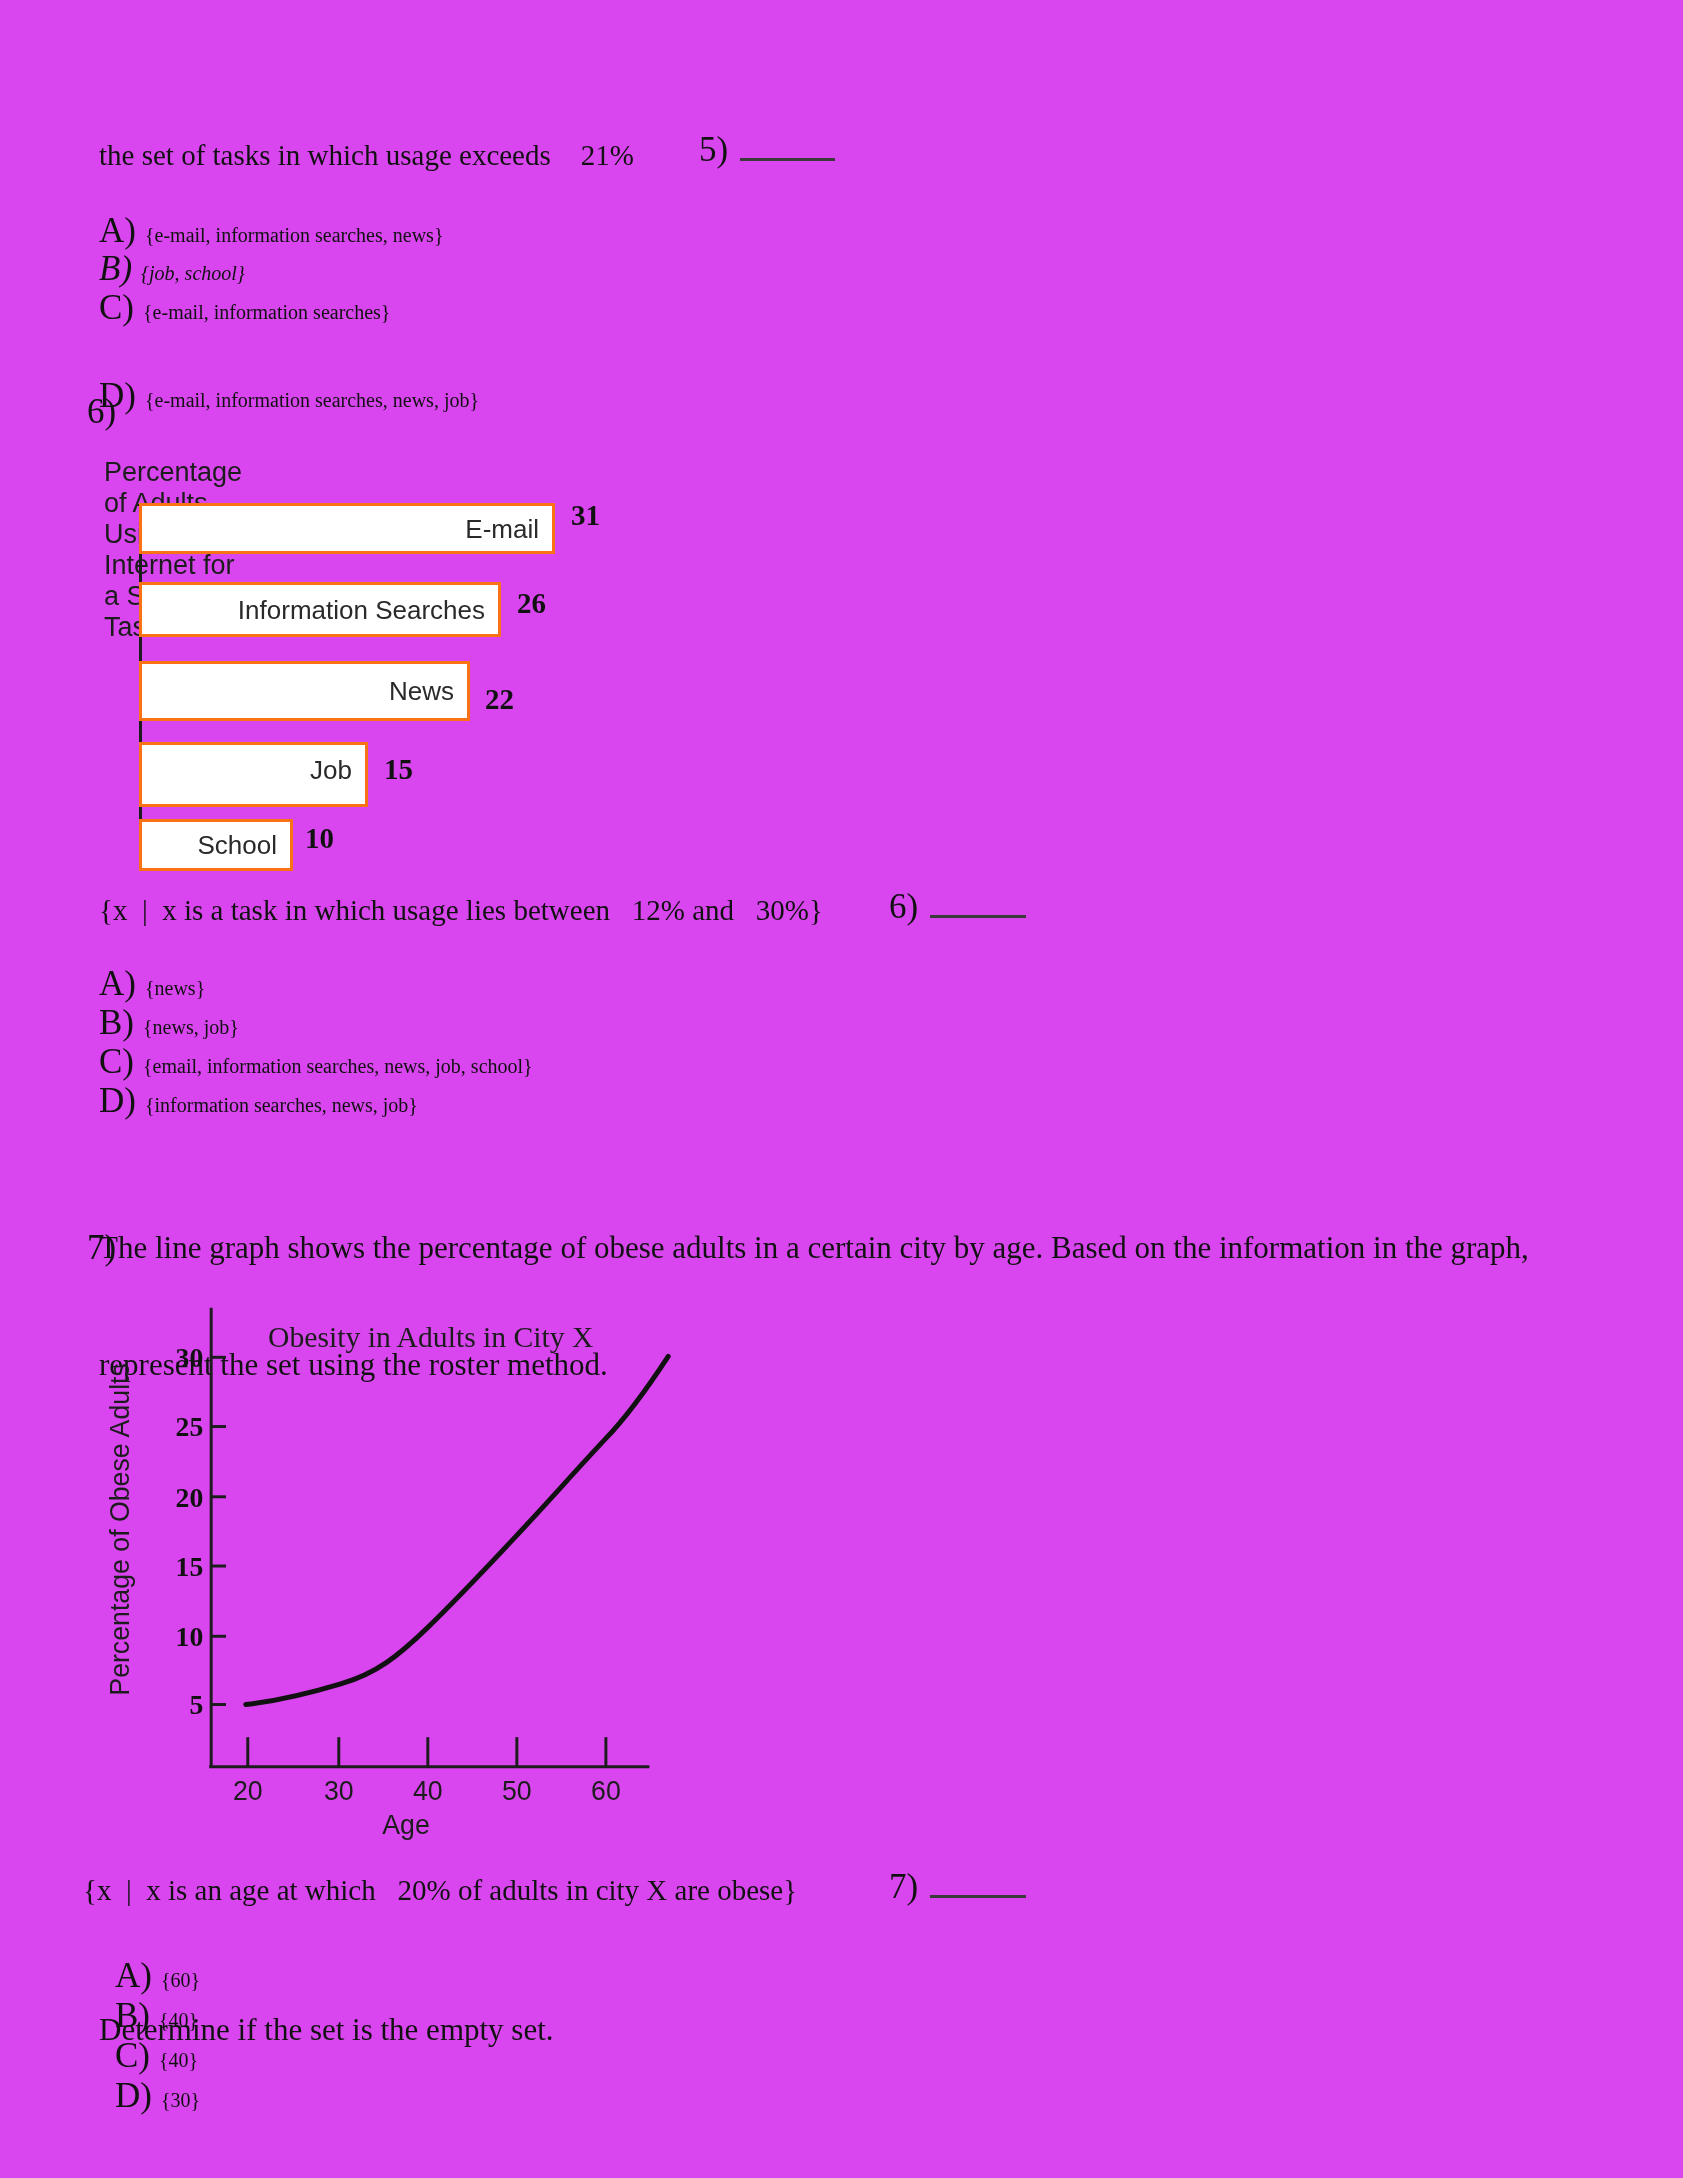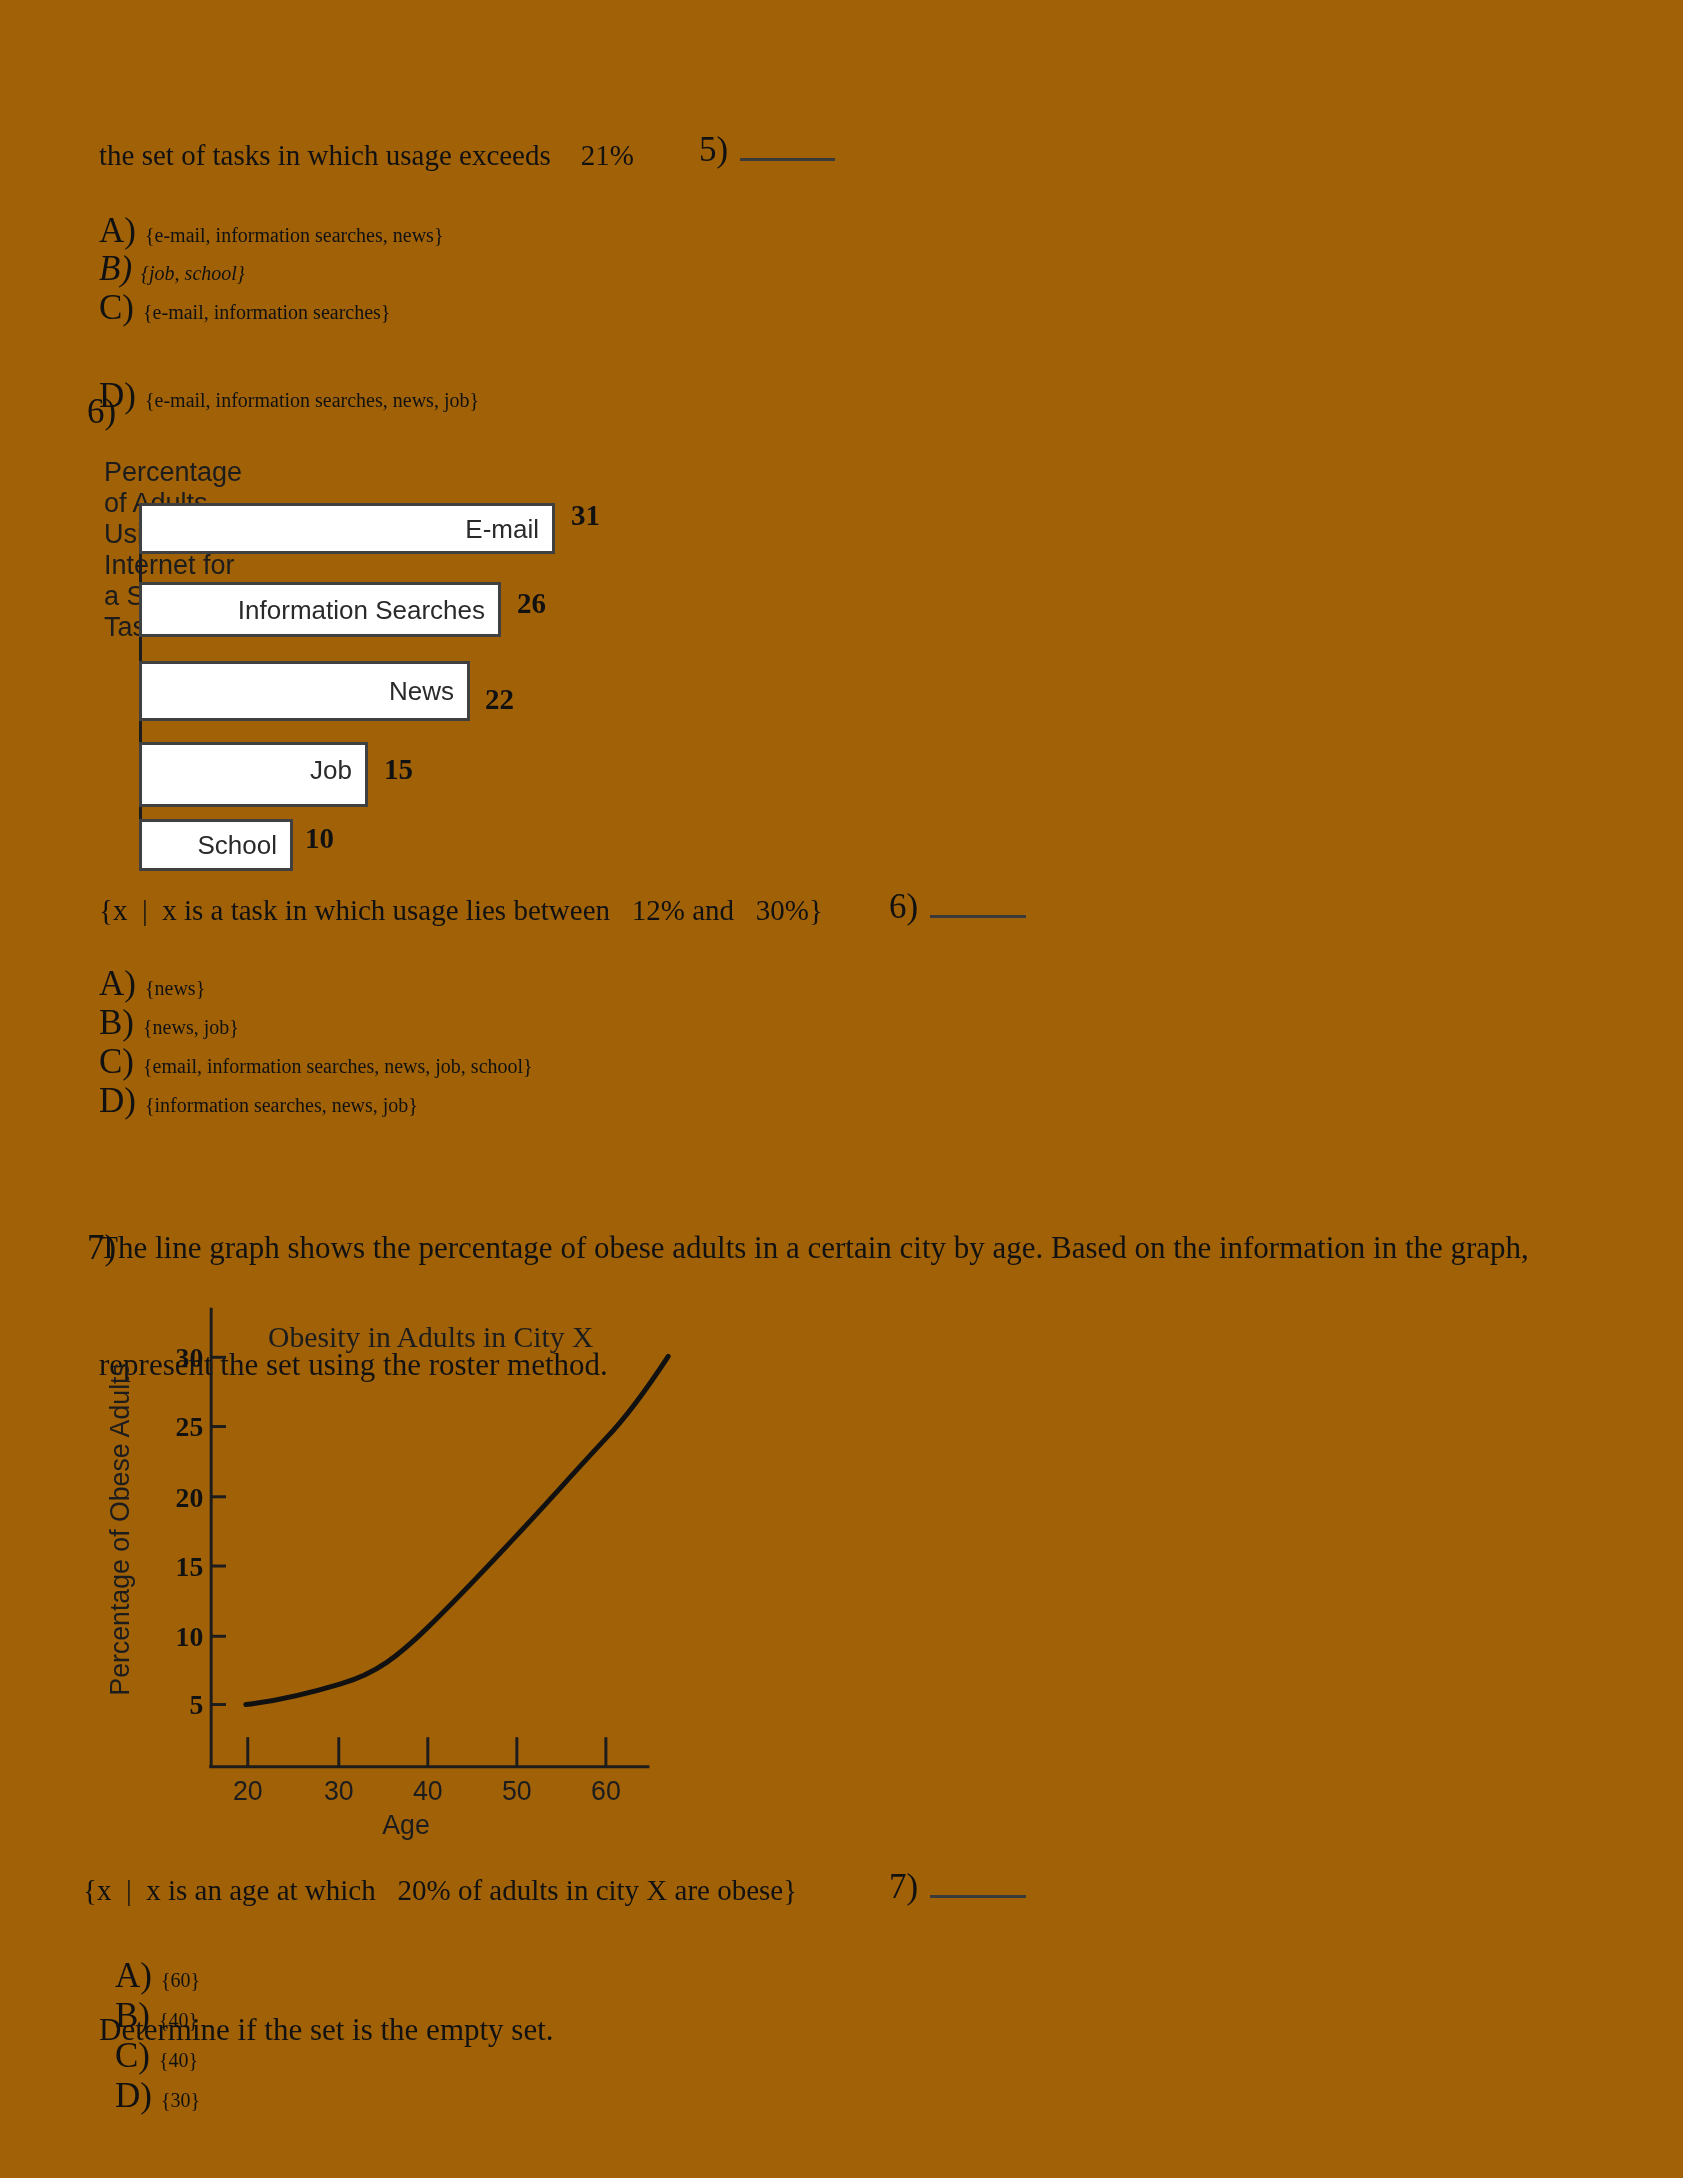--- a/index.html
+++ b/index.html
@@ -1,31 +1,31 @@
 <!DOCTYPE html>
 <html><head>
 <meta charset="utf-8">
 <style>
   html,body{margin:0;padding:0;background:#ffffff;}
-  .page{position:relative;width:1683px;height:2178px;background:#a16207;overflow:hidden;
+  .page{position:relative;width:1683px;height:2178px;background:#d946ef;overflow:hidden;
         font-family:"Liberation Serif",serif;color:#111;}
   .abs{position:absolute;}
   .body-text{font-size:29px;white-space:pre-wrap;}
   .qnum{font-size:35px;}
   .blank{display:inline-block;width:95px;height:4px;border-bottom:3px solid #3a3a3a;margin-left:12px;}
   .opt-row{position:absolute;left:99px;white-space:pre;}
   .opt-letter{font-size:35px;}
   .opt-text{font-size:20px;margin-left:9px;}
   .opt-group{margin-right:20px;white-space:pre;}
   .instr{font-size:31px;font-weight:normal;line-height:39px;white-space:pre-wrap;}
 
   
   .bc-title{font-family:"Liberation Sans",sans-serif;font-size:27px;color:#1c1c1c;}
   .bc-spine{width:3px;background:#1c1c1c;}
-  .bc-bar{position:absolute;box-sizing:border-box;border:3px solid #404040;background:#fff;
+  .bc-bar{position:absolute;box-sizing:border-box;border:3px solid #f97316;background:#fff;
           font-family:"Liberation Sans",sans-serif;font-size:26px;color:#2a2a2a;
           text-align:right;padding-right:13px;}
   .bc-val{position:absolute;font-size:29px;font-weight:bold;color:#111;}
   .b1{left:139px;top:503px;width:416px;height:51px;line-height:46px;}
   .b2{left:139px;top:582px;width:362px;height:55px;line-height:50px;}
   .b3{left:139px;top:661px;width:331px;height:60px;line-height:54px;}
   .b4{left:139px;top:742px;width:229px;height:65px;line-height:51px;}
   .b5{left:139px;top:819px;width:154px;height:52px;line-height:47px;}
 
   

